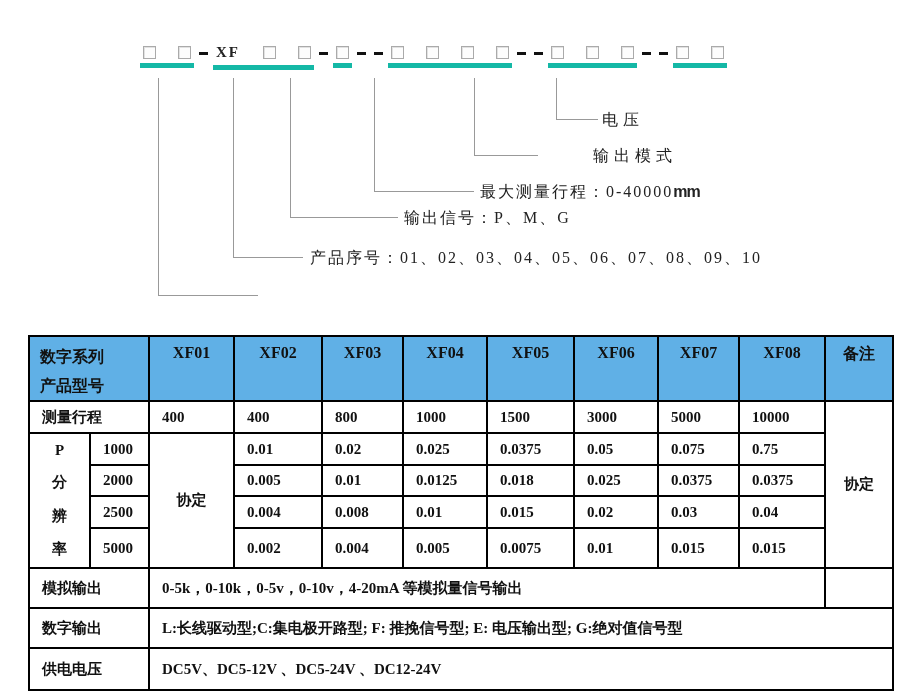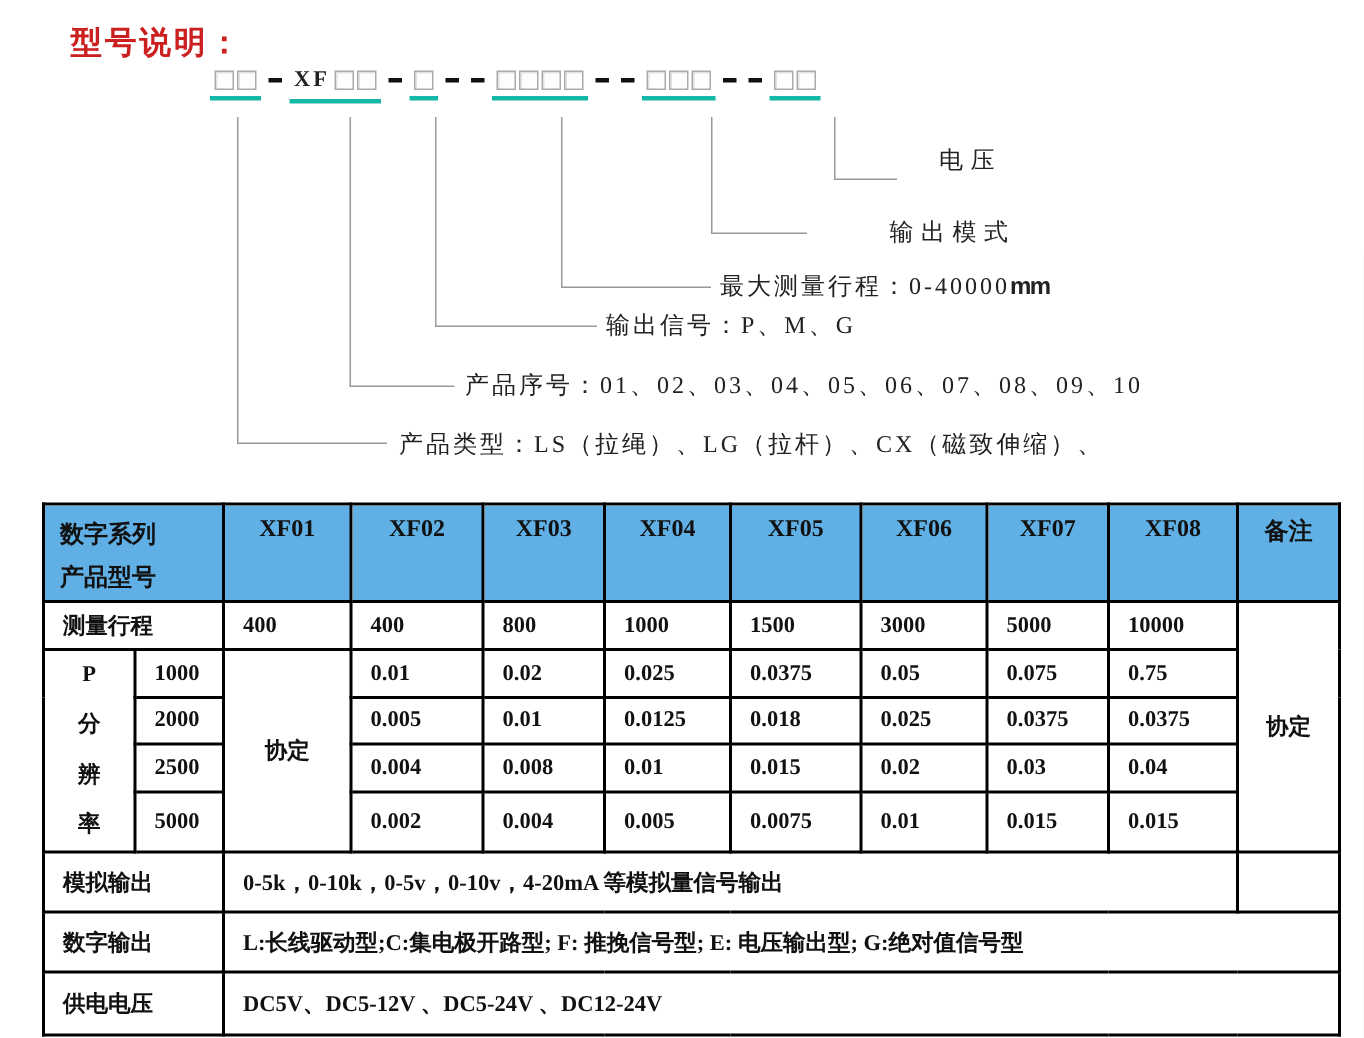--- a/index.html
+++ b/index.html
@@ -15,22 +15,22 @@
     position:absolute; left:47px; top:14px;
     font-family:"Liberation Sans","DejaVu Sans",sans-serif;
     font-size:21px; font-weight:bold; color:#cc2020; letter-spacing:2px;
   }
   
   .fmt {
     position:absolute; left:140px; top:44px;
     display:flex; align-items:center; height:24px;
   }
   .grp {
-    display:inline-flex; align-items:center; gap:2px;
-    border-bottom:3px solid #14b8a6; padding:2px 3px 4px 3px;
+    display:inline-flex; align-items:center; gap:22px;
+    border-bottom:5px solid #14b8a6; padding:2px 3px 4px 3px;
   }
   .bx {
     width:13px; height:13px; background:#fdfdfd;
     border:1px solid #aaa; box-shadow:inset 1px 1px 0 #e2e2e2;
   }
   .xf {
     font-size:15px; font-weight:bold; letter-spacing:2px; color:#222;
     padding-right:1px;
   }
   .sep { display:inline-flex; align-items:center; margin:0 5px 6px 5px; gap:8px; }
@@ -75,21 +75,20 @@
   .vchars {
     display:flex; flex-direction:column; justify-content:space-around;
     align-items:center; height:131px; width:100%;
   }
 </style>
 </head>
 <body>
 
 <div class="page">
 
-  <div class="title">型号说明：</div>
 
   <div class="fmt">
     <span class="grp">
       <span class="bx"></span>
       <span class="bx"></span>
     </span>
     <span class="sep">
         <span class="dash"></span>
       </span>
     <span class="grp">
@@ -132,26 +131,25 @@
     </span>
   </div>
 
   <div class="conn" style="left:556px; top:78px; width:42px;  height:42px;"></div>
   <div class="conn" style="left:474px; top:78px; width:64px;  height:78px;"></div>
   <div class="conn" style="left:374px; top:78px; width:100px; height:114px;"></div>
   <div class="conn" style="left:290px; top:78px; width:108px; height:140px;"></div>
   <div class="conn" style="left:233px; top:78px; width:70px;  height:180px;"></div>
   <div class="conn" style="left:158px; top:78px; width:100px; height:218px;"></div>
 
-  <div class="dlabel ls5" style="left:602px; top:100px;margin-left:24px;">电压</div>
+  <div class="dlabel ls5" style="left:602px; top:112px;">电压</div>
   <div class="dlabel ls5" style="left:545px; top:148px;margin-left:48px;">输出模式</div>
   <div class="dlabel ls2" style="left:480px; top:184px;"><span>最大测量行程：0-40000</span><span class="unit">mm</span></div>
   <div class="dlabel ls2" style="left:404px; top:210px;">输出信号：P、M、G</div>
   <div class="dlabel ls2" style="left:310px; top:250px;">产品序号：01、02、03、04、05、06、07、08、09、10</div>
-  <div class="dlabel ls2" style="left:266px; top:289px;">产品类型：LS（拉绳）、LG（拉杆）、CX（磁致伸缩）、</div>
 
   <table class="spec">
     <colgroup>
       <col style="width:61px">
         <col style="width:59px">
         <col style="width:85px">
       <col style="width:88px">
         <col style="width:81px">
         <col style="width:84px">
       <col style="width:87px">

